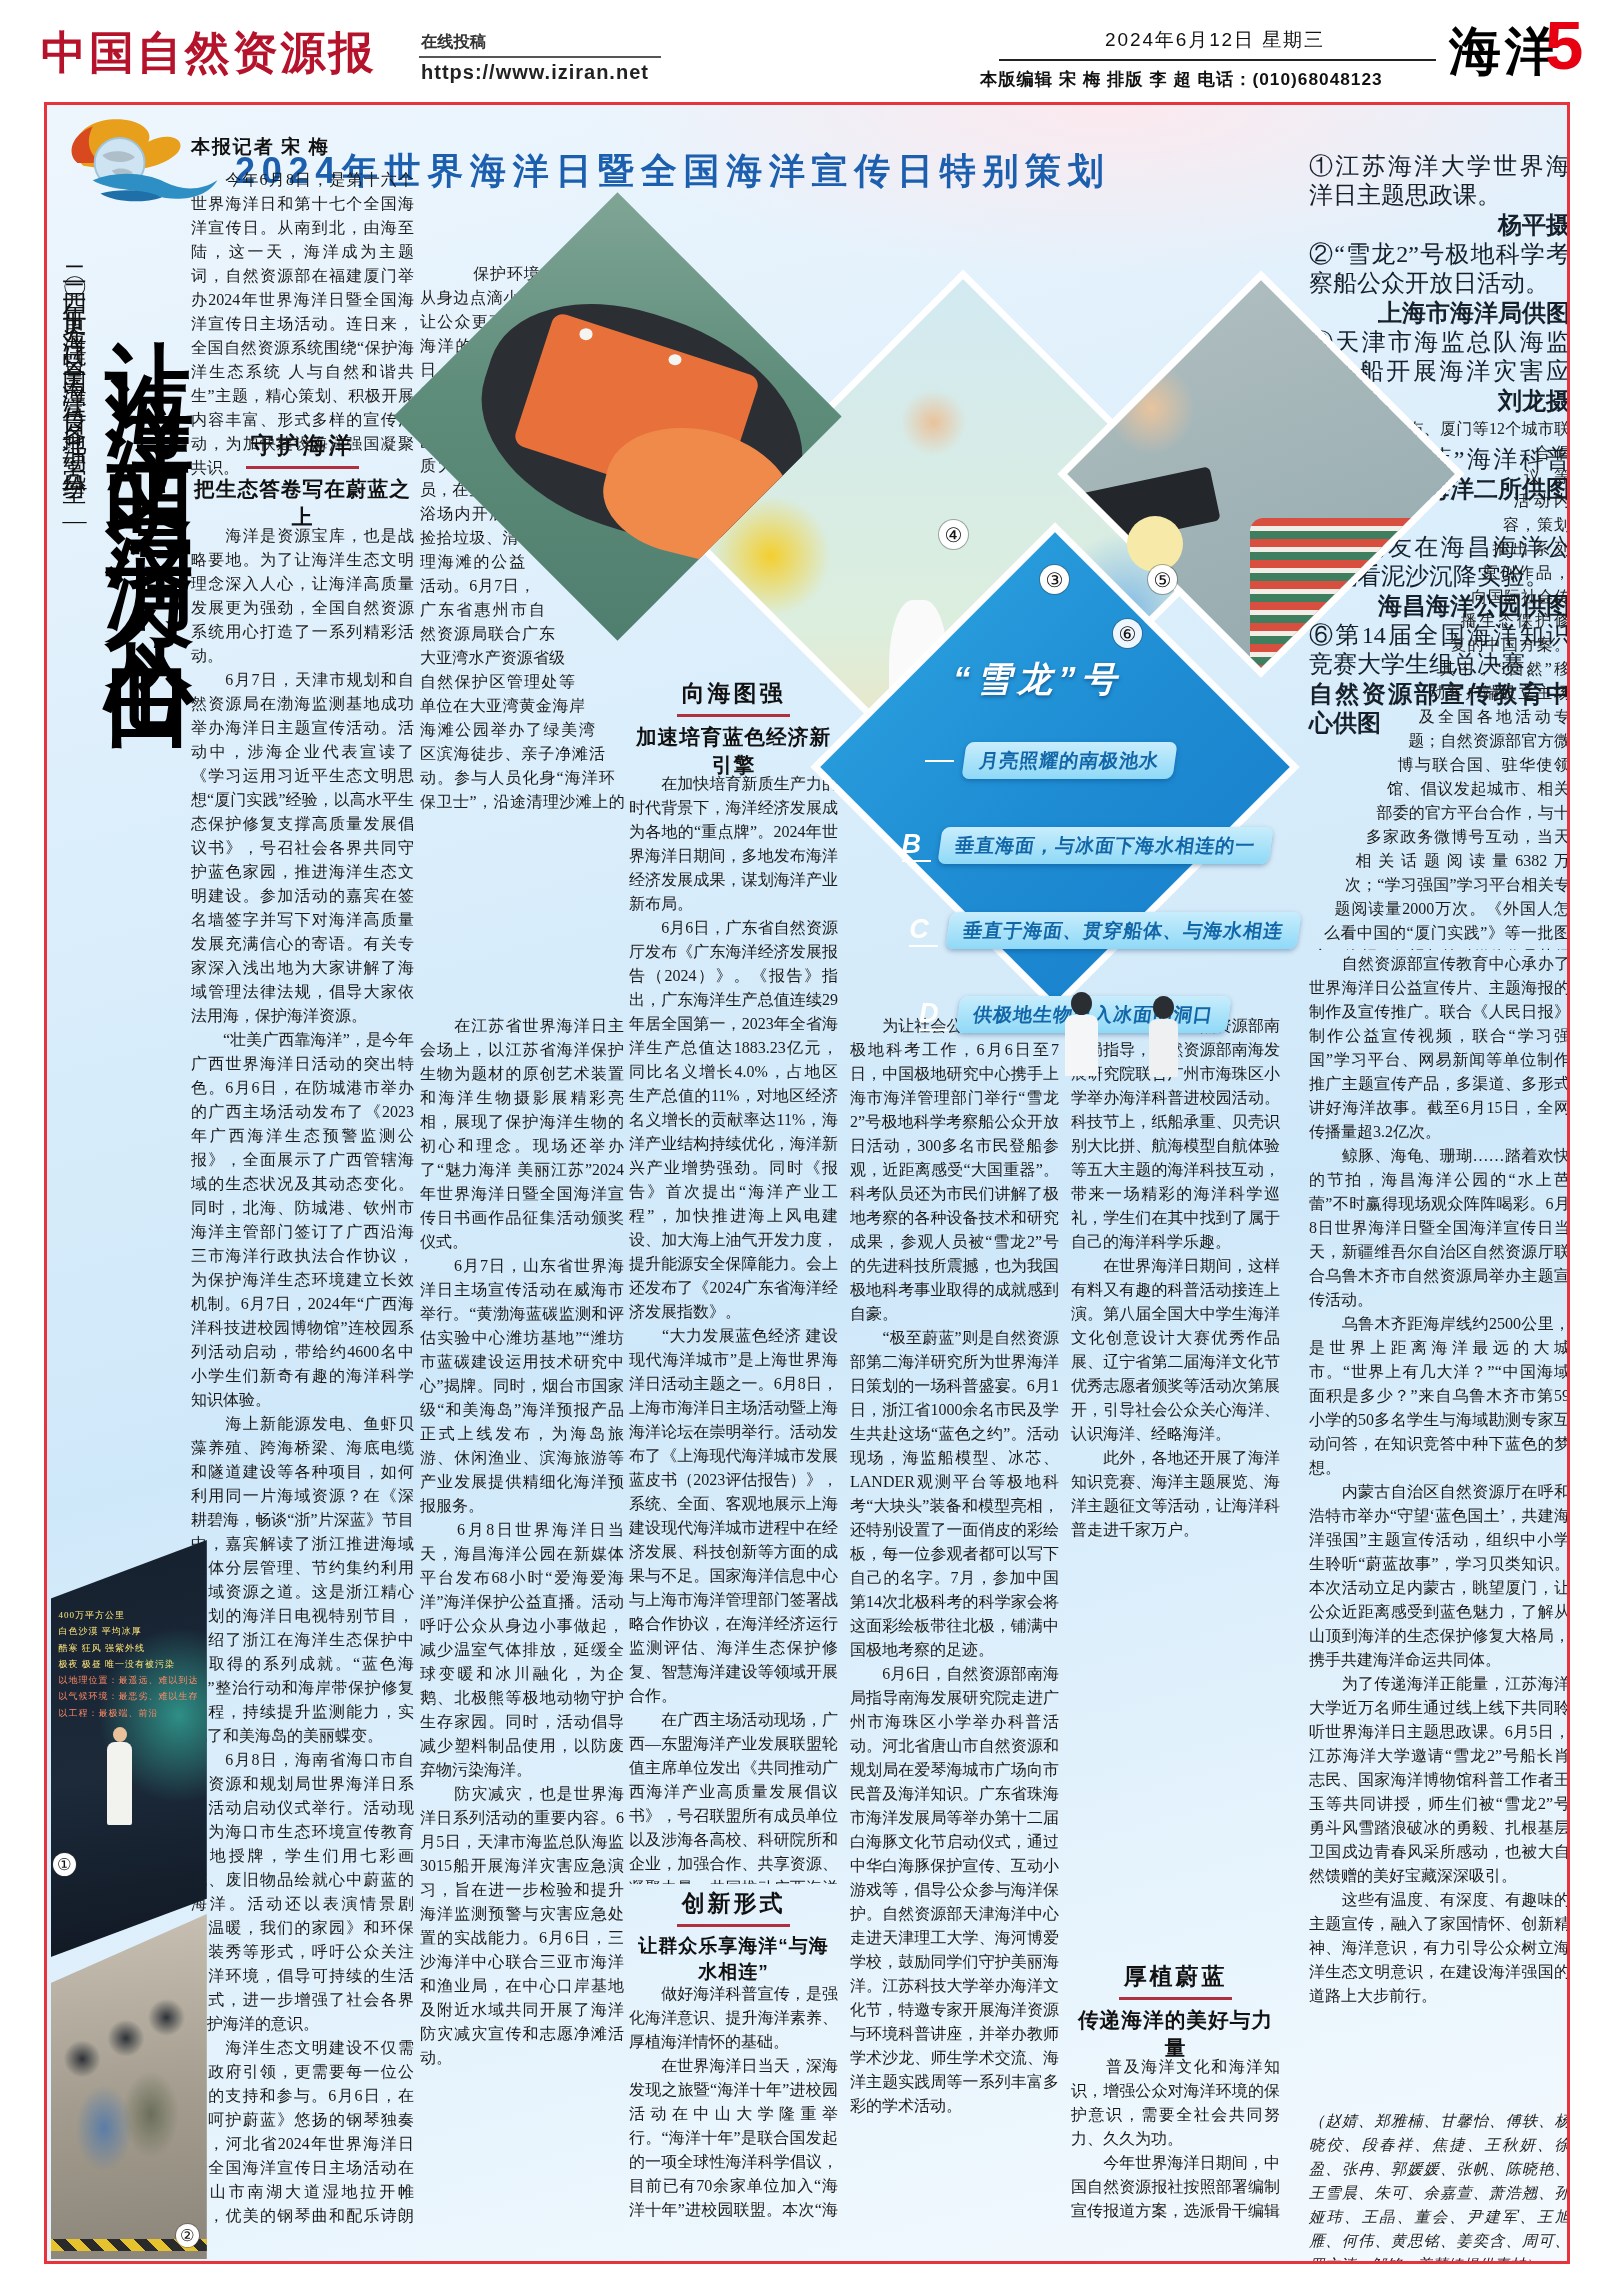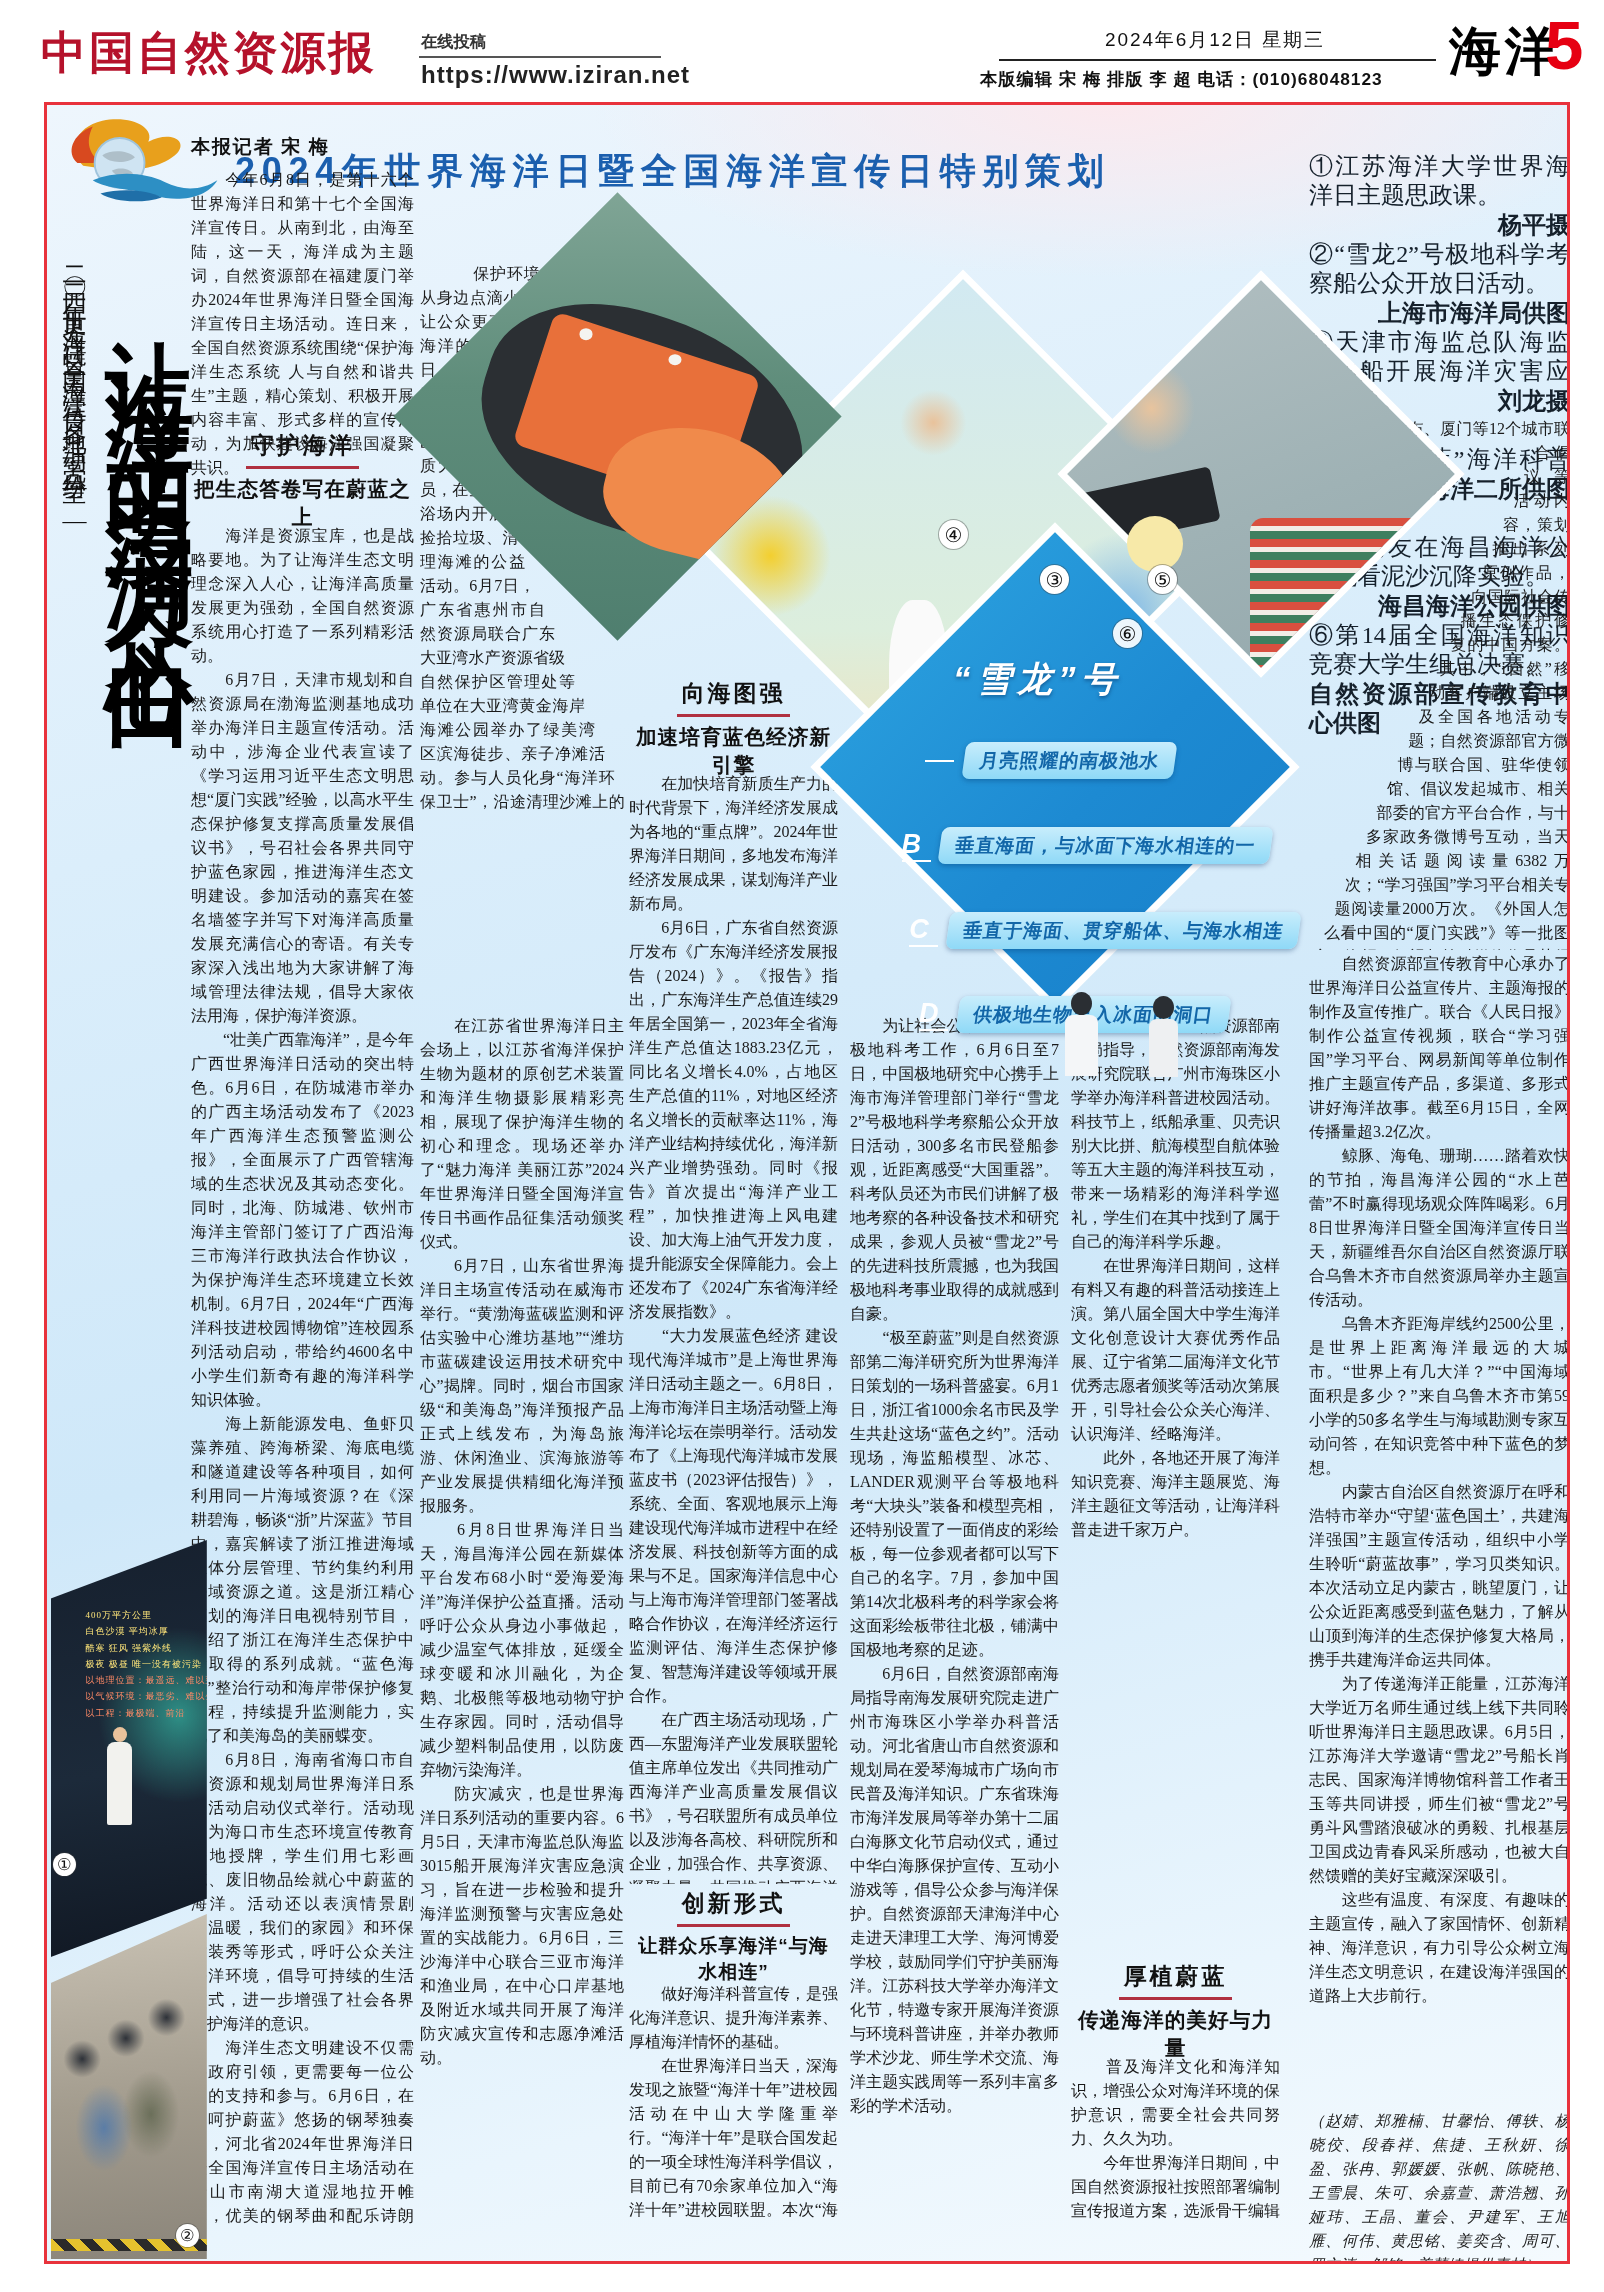--- a/index.html
+++ b/index.html
@@ -4,21 +4,21 @@
 <style>
   html,body{margin:0;padding:0;}
   body{width:1604px;height:2292px;position:relative;background:#fff;overflow:hidden;
        font-family:"Liberation Serif","DejaVu Serif",serif;color:#111;}
   .sans{font-family:"Liberation Sans","DejaVu Sans",sans-serif;}
   .abs{position:absolute;}
   
   .paper-name{left:33px;top:23px;font-size:45px;font-weight:900;color:#b5122b;letter-spacing:2.9px;margin-left:8px;}
   .submit-label{left:421px;top:31px;font-size:16.3px;font-weight:bold;color:#333;}
   .submit-rule{left:419px;top:56px;width:242px;height:1.9px;background:#555;}
-  .site-url{left:421px;top:61px;font-size:24px;font-weight:bold;color:#222;letter-spacing:1px;}
+  .site-url{left:421px;top:61px;font-size:20px;font-weight:bold;color:#222;letter-spacing:1px;}
   .mast-date{left:1105px;top:27px;font-size:19px;color:#111;letter-spacing:1.9px;}
   .mast-rule{left:999px;top:59px;width:437px;height:1.9px;background:#222;}
   .editor-line{left:980px;top:67px;font-size:17.3px;font-weight:bold;color:#111;letter-spacing:1px;}
   .section-name{left:1449px;top:17.3px;font-size:52px;font-weight:900;color:#000;letter-spacing:3.8px;}
   .page-number{left:1545px;top:5.8px;font-size:69px;font-weight:900;color:#e60012;}
   
   .frame{left:44px;top:102px;width:1526px;height:2162px;border:3.8px solid #e8323c;box-sizing:border-box;
          background:
            radial-gradient(865px 288px at 70% 0%, #fbe9ee 0%, rgba(251,233,238,0) 60%),
            linear-gradient(165deg,#eef6fd 0%,#dbeefb 30%,#cfe8f9 55%,#e9f5fd 85%,#f4fafe 100%);
@@ -110,21 +110,21 @@
   
   .badge{width:29px;height:29px;border-radius:50%;background:#fff;color:#111;display:flex;
          align-items:center;justify-content:center;font-size:20px;z-index:6;
          box-shadow:0 0 0 1px rgba(60,60,60,.4);}
   
   .blc{left:3.8px;top:1435px;width:156px;height:719px;z-index:2;}
   .blc > div{position:absolute;}
   .ph1{left:0;top:0;width:100%;height:58%;clip-path:polygon(0 14%,100% 0%,100% 86%,0 100%);
        background:radial-gradient(115px 125px at 82% 42%, #2e8f86 0%, rgba(46,143,134,0) 70%),
                   linear-gradient(170deg,#16202e 0%,#1c2a3a 55%,#101722 100%);}
-  .ov-lines{position:absolute;left:7.7px;top:67px;width:144px;margin-left:27px;}
+  .ov-lines{position:absolute;left:7.7px;top:67px;width:144px;}
   .ov-lines div{font-size:9px;line-height:16.3px;color:#ffe67a;letter-spacing:1px;white-space:nowrap;overflow:hidden;}
   .ov-lines div:nth-child(5),.ov-lines div:nth-child(6),.ov-lines div:nth-child(7){color:#ff8a66;}
   .speaker{position:absolute;left:56px;top:202px;width:25px;height:83px;background:#f2f2ee;border-radius:7.7px 7.7px 1.9px 1.9px;}
   .speaker:before{content:"";position:absolute;left:5.8px;top:-15.4px;width:14.4px;height:15.4px;border-radius:50%;background:#e9c29b;}
   .ph2{left:0;top:52%;width:100%;height:48%;clip-path:polygon(0 20%,100% 0%,100% 100%,0 100%);
        background:radial-gradient(25px 25px at 20% 42%, #2d3138 0%, rgba(45,49,56,0) 75%),
                   radial-gradient(25px 25px at 48% 36%, #2d3138 0%, rgba(45,49,56,0) 75%),
                   radial-gradient(25px 25px at 74% 30%, #2d3138 0%, rgba(45,49,56,0) 75%),
                   radial-gradient(38px 58px at 34% 62%, #5b7da6 0%, rgba(91,125,166,0) 75%),
                   radial-gradient(38px 58px at 64% 58%, #6b6f5a 0%, rgba(107,111,90,0) 75%),

